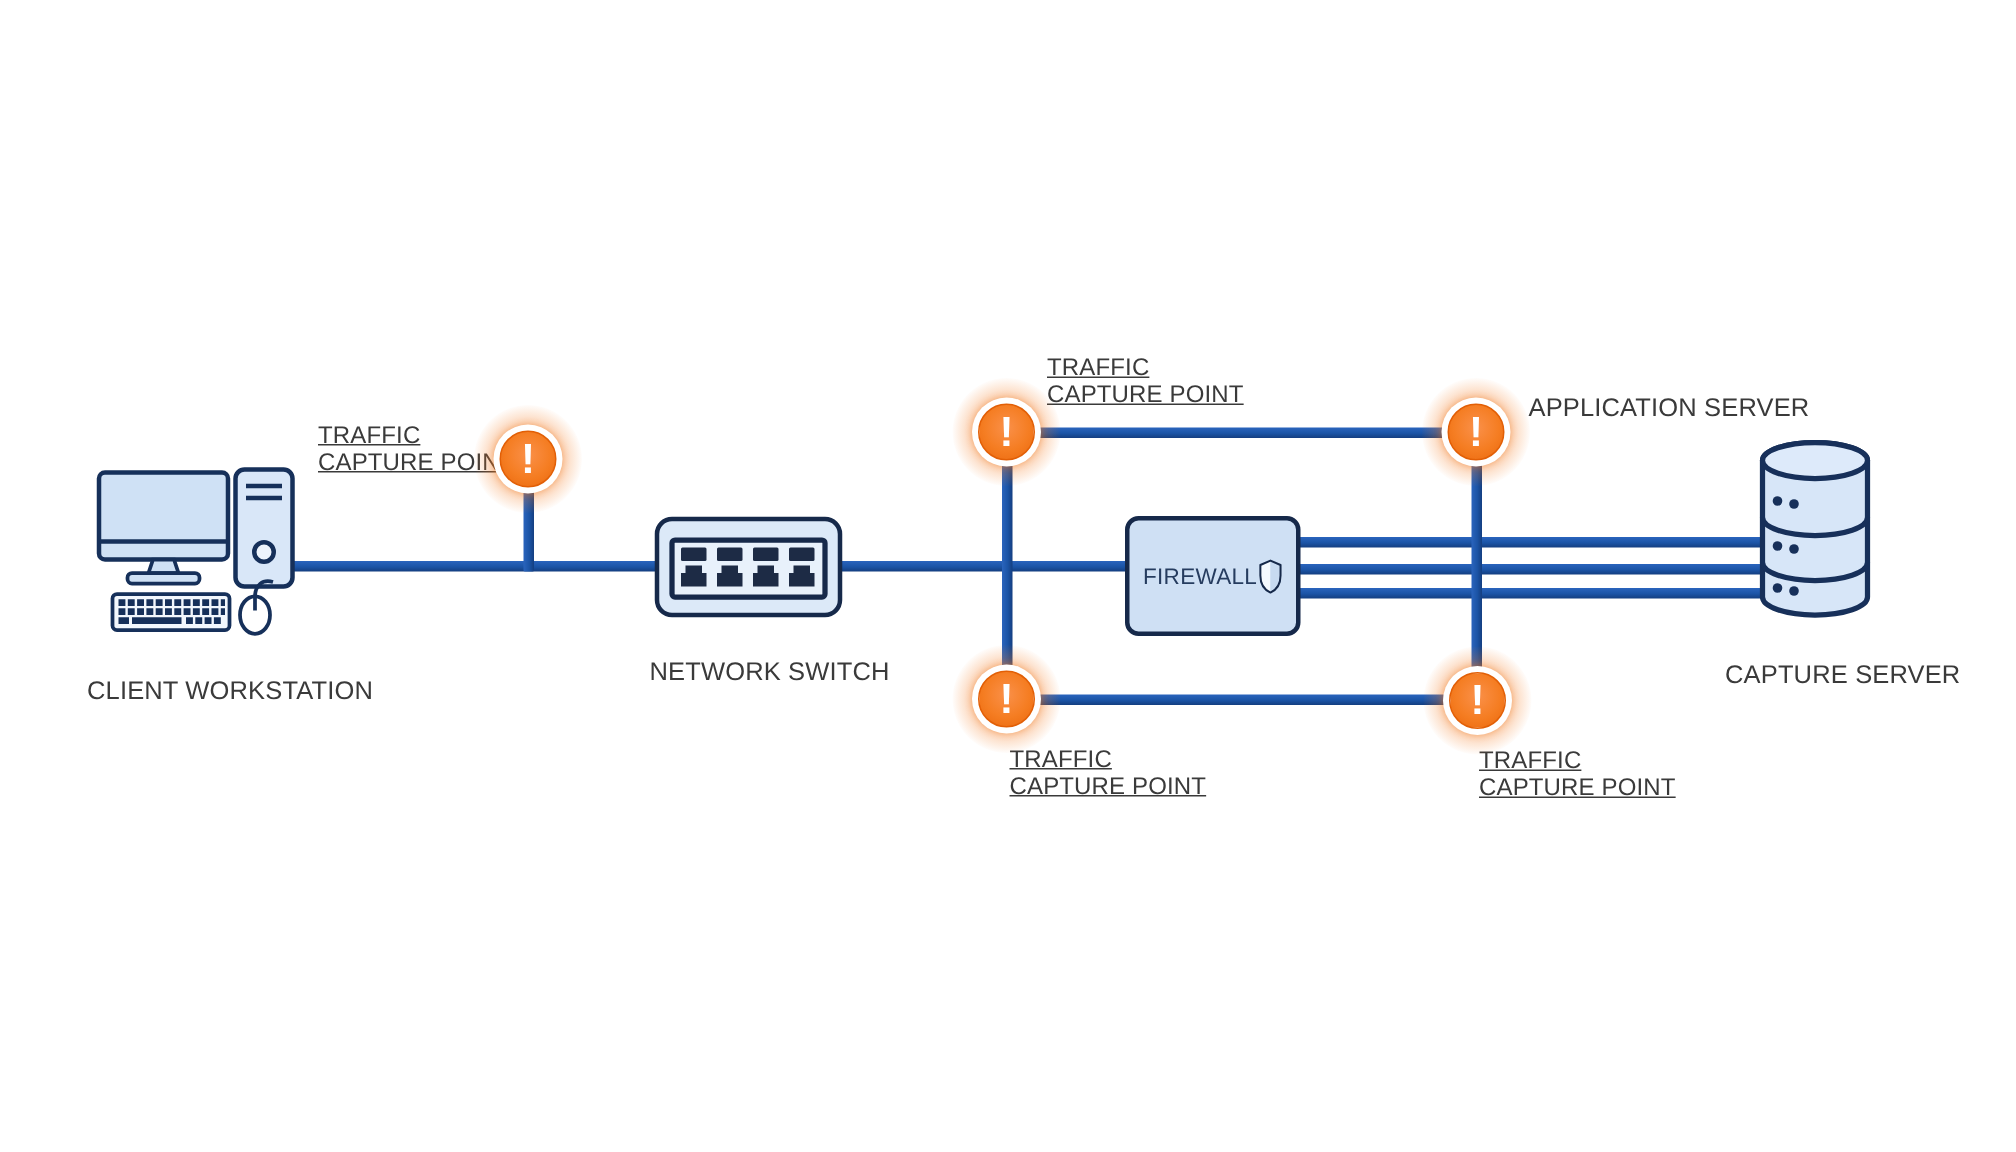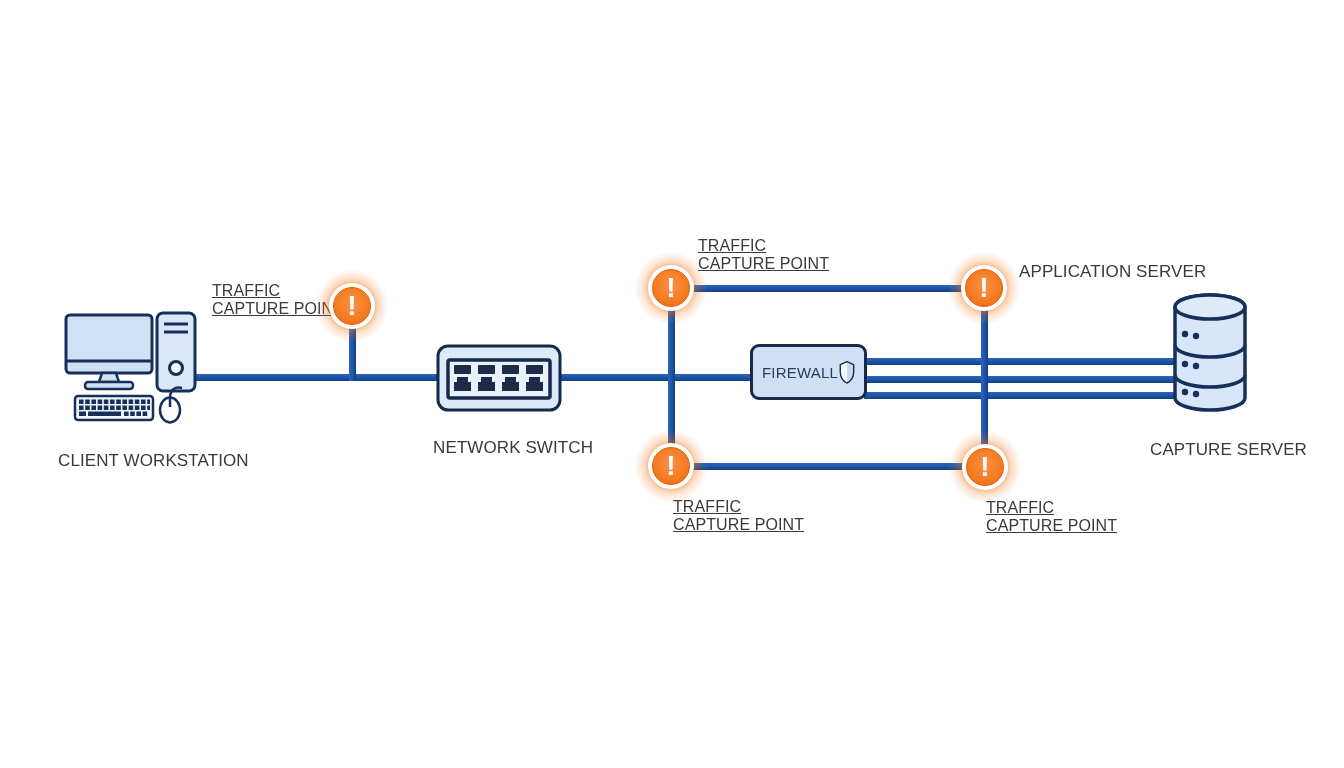--- a/index.html
+++ b/index.html
@@ -7,21 +7,21 @@
     position:relative;width:1344px;height:768px;overflow:hidden;background:#ffffff;
     font-family:"Liberation Sans",sans-serif;
   }
   
   .hline,.vline{position:absolute;z-index:1;border-radius:1px;}
   .hline{height:7px;background:linear-gradient(180deg,#2a64bd 0%,#1b54a6 55%,#143e80 100%);}
   .vline{width:7px;background:linear-gradient(90deg,#2a64bd 0%,#1b54a6 55%,#143e80 100%);}
   
   .icon-svg{position:absolute;z-index:2;}
   .fw-box{
-    position:absolute;z-index:2;left:750px;top:344px;width:117px;height:56px;
+    position:absolute;z-index:2;left:750px;top:344px;width:117px;height:80px;
     background:#cfe0f4;border:3.5px solid #16294a;border-radius:9px;
     box-sizing:border-box;display:flex;align-items:center;justify-content:space-between;
     padding:0 8px 0 9px;
   }
   .fw-label{font-size:15px;color:#263c5f;letter-spacing:.2px;}
   
   .lbl{position:absolute;z-index:3;color:#3a3a3a;}
   .node-lbl{font-size:17px;letter-spacing:.1px;white-space:nowrap;}
   .cap-lbl{font-size:16px;line-height:18px;letter-spacing:.1px;white-space:nowrap;text-decoration:underline;}
   .center{text-align:center;}

